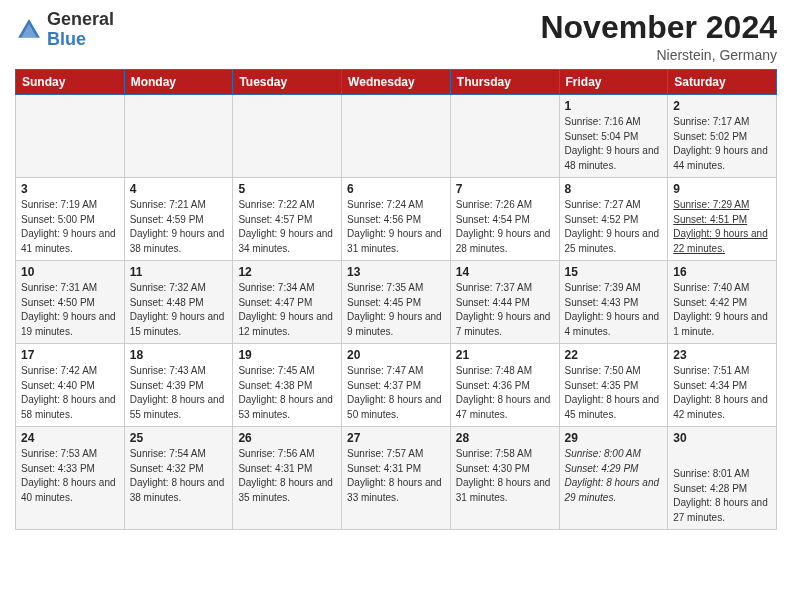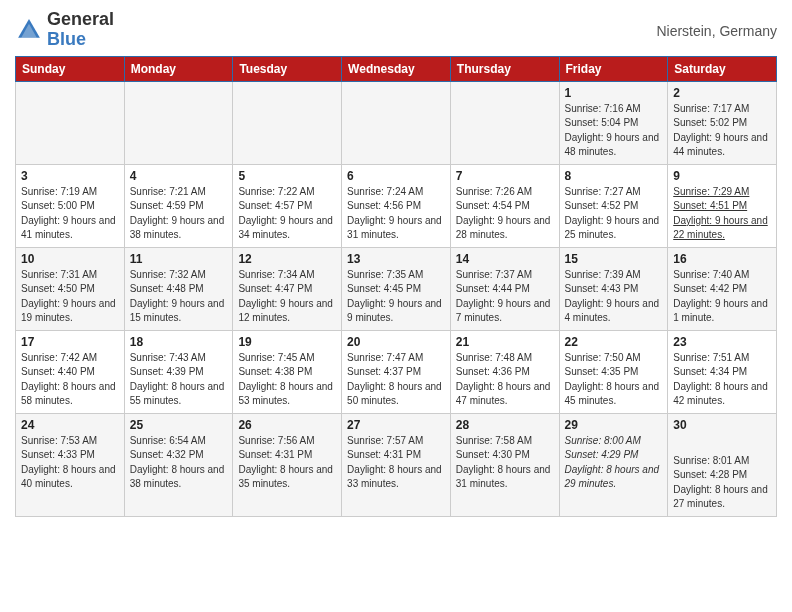--- a/index.html
+++ b/index.html
@@ -12,21 +12,21 @@
     }
     .page {
       width: 792px;
       min-height: 612px;
       background: #fff;
       padding: 10px 15px 10px 15px;
     }
     .header {
       display: flex;
       justify-content: space-between;
-      align-items: center;
+      align-items: flex-start;
       margin-bottom: 6px;
     }
     .logo {
       display: flex;
       align-items: center;
       gap: 4px;
     }
     .logo-text {
       font-size: 18px;
       font-weight: bold;
@@ -105,20 +105,21 @@
       <svg class="logo-icon" viewBox="0 0 36 36">
         <polygon points="18,4 32,28 4,28" fill="#3a7abf"></polygon>
         <polygon points="18,10 28,28 8,28" fill="#fff" opacity="0.3"></polygon>
       </svg>
       <div class="logo-text">
         <span class="logo-general">General</span><br>
         <span class="logo-blue">Blue</span>
       </div>
     </div>
     <div class="title-block">
+      <div class="month-title">November 2024</div>
       <div class="location">Nierstein, Germany</div>
     </div>
   </div>
 
   <table class="calendar">
     <thead>
       <tr>
         <th>Sunday</th>
         <th>Monday</th>
         <th>Tuesday</th>
@@ -282,21 +283,21 @@
         </tr>
         <tr>
           <td>
             <span class="day-num">24</span>
             <div class="day-detail" style="white-space: pre-line;">Sunrise: 7:53 AM
 Sunset: 4:33 PM
 Daylight: 8 hours and 40 minutes.</div>
           </td>
           <td>
             <span class="day-num">25</span>
-            <div class="day-detail" style="white-space: pre-line;">Sunrise: 6:54 AM
+            <div class="day-detail" style="white-space: pre-line;">Sunrise: 7:54 AM
 Sunset: 4:32 PM
 Daylight: 8 hours and 38 minutes.</div>
           </td>
           <td>
             <span class="day-num">26</span>
             <div class="day-detail" style="white-space: pre-line;">Sunrise: 7:56 AM
 Sunset: 4:31 PM
 Daylight: 8 hours and 35 minutes.</div>
           </td>
           <td>

